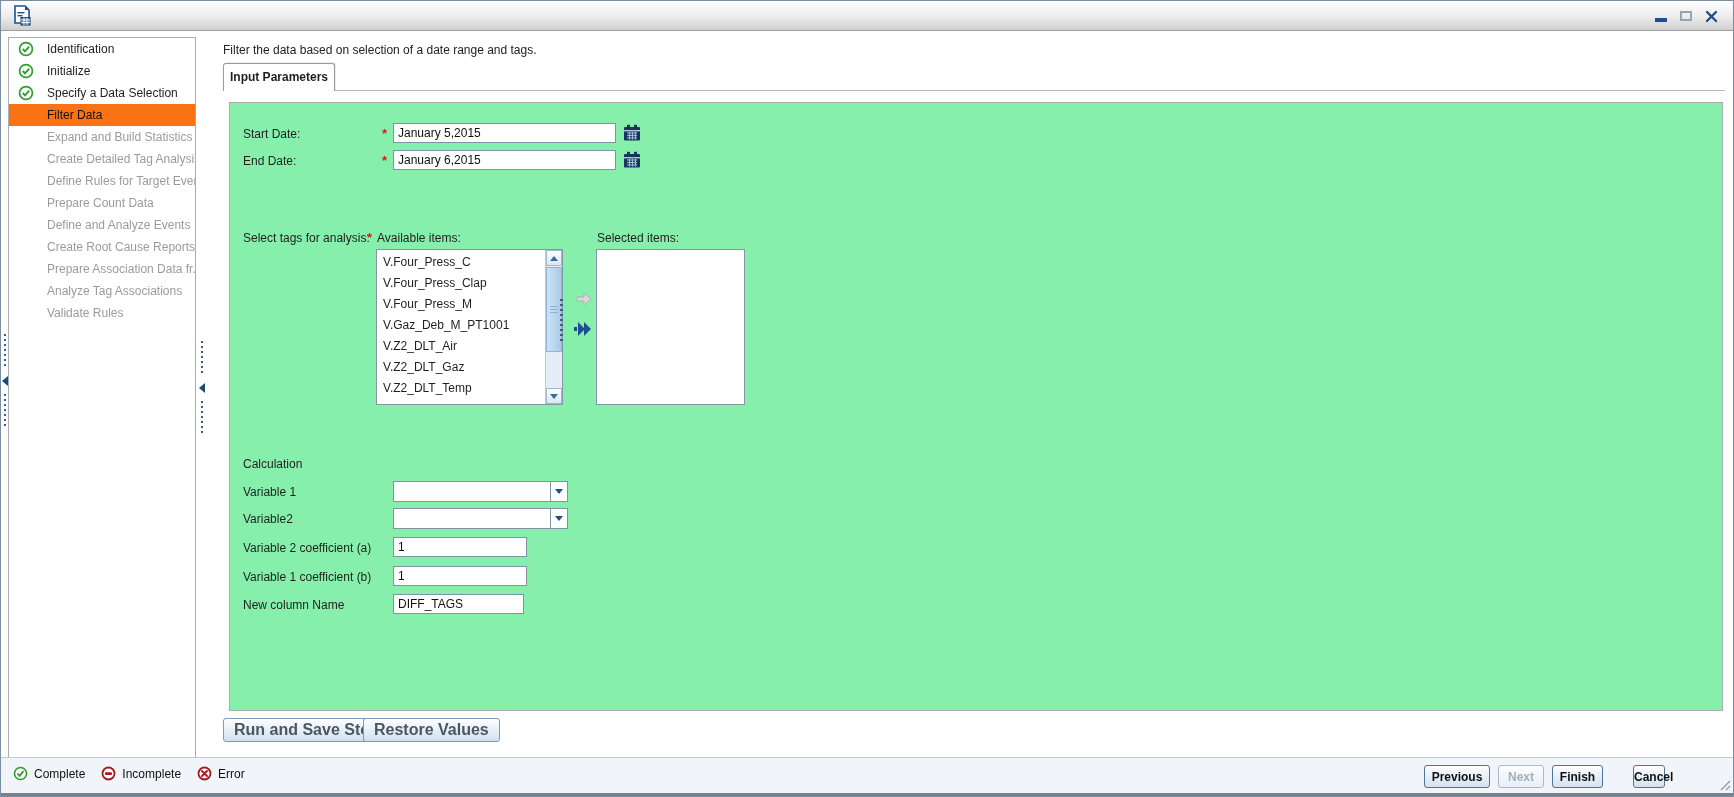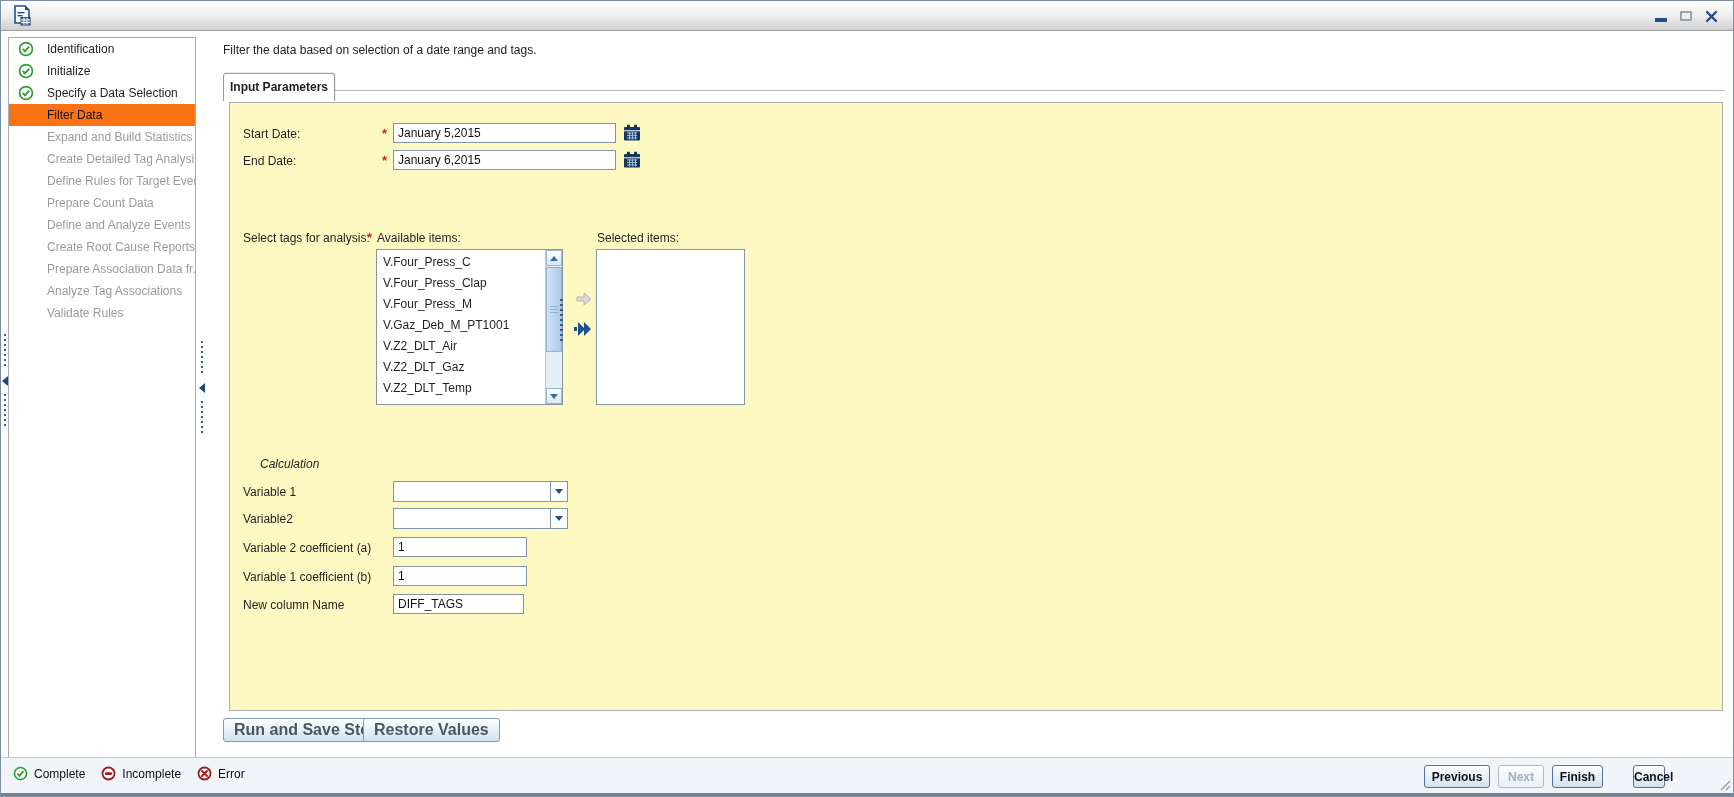--- a/index.html
+++ b/index.html
@@ -35,25 +35,25 @@
     background:repeating-linear-gradient(to bottom,#3b5e82 0 2px, transparent 2px 5px); }
   .vsplit .tri { width:0; height:0; margin:8px 0; border-top:5px solid transparent;
     border-bottom:5px solid transparent; border-right:6px solid #1d4a75; }
 
   
   .content { position:absolute; left:208px; top:36px; width:1519px; height:721px; background:#fff; }
   .instruction { position:absolute; left:14px; top:6px; color:#222; }
 
   .tab { position:absolute; left:14px; top:26px; width:112px; height:28px; background:#ffffff;
     border:1px solid #9b9b9b; border-bottom:none; border-radius:3px 3px 0 0; z-index:2;
-    font-weight:bold; text-align:center; line-height:26px; box-shadow:1px -1px 1px rgba(0,0,0,0.08);margin-top:10px; }
+    font-weight:bold; text-align:center; line-height:26px; box-shadow:1px -1px 1px rgba(0,0,0,0.08); }
   .tabline { position:absolute; left:14px; top:53px; width:1502px; height:1px; background:#b3b9bf; z-index:1; }
 
   .panel { position:absolute; left:20px; top:65px; width:1494px; height:609px;
-    border:1px solid #a9afb5; background:#fef9c3; }
+    border:1px solid #a9afb5; background:#86efac; }
 
   .flabel { position:absolute; color:#1f1f1f; white-space:nowrap; }
   .req { position:absolute; color:#cc2222; font-weight:bold; font-size:13px; }
 
   .tinput { position:absolute; height:20px; border:1px solid #7f94a7; background:#fff;
     font-family:"Liberation Sans", sans-serif; font-size:12px; padding:0 4px; color:#111; }
 
   .cal-icon { position:absolute; width:18px; height:18px; cursor:pointer; }
 
   .listbox { position:absolute; border:1px solid #8596a6; background:#fff; overflow:hidden; }
@@ -248,21 +248,21 @@
       <div class="xferbtn" style="left:341px; top:216px;">
         <svg width="20" height="16" viewBox="0 0 20 16">
           <rect x="1" y="6" width="3" height="4" fill="#1d4f8f"></rect>
           <path d="M5 1 l7 7 -7 7 z" fill="#1d4f8f"></path>
           <path d="M11 1 l7 7 -7 7 z" fill="#1d4f8f"></path>
         </svg>
       </div>
 
       <div class="listbox" style="left:366px; top:146px; width:149px; height:156px;"></div>
 
-      <div class="flabel" style="left:30px; top:354px;font-style:italic;">Calculation</div>
+      <div class="flabel" style="left:13px; top:354px;">Calculation</div>
 
       <div class="flabel" style="left:13px; top:382px;">Variable 1</div>
       <div class="combo" style="left:163px; top:378px; width:175px;">
         <div class="val"></div>
         <div class="cbtn">
             <div class="tri-dn"></div>
           </div>
       </div>
 
       <div class="flabel" style="left:13px; top:409px;">Variable2</div>

